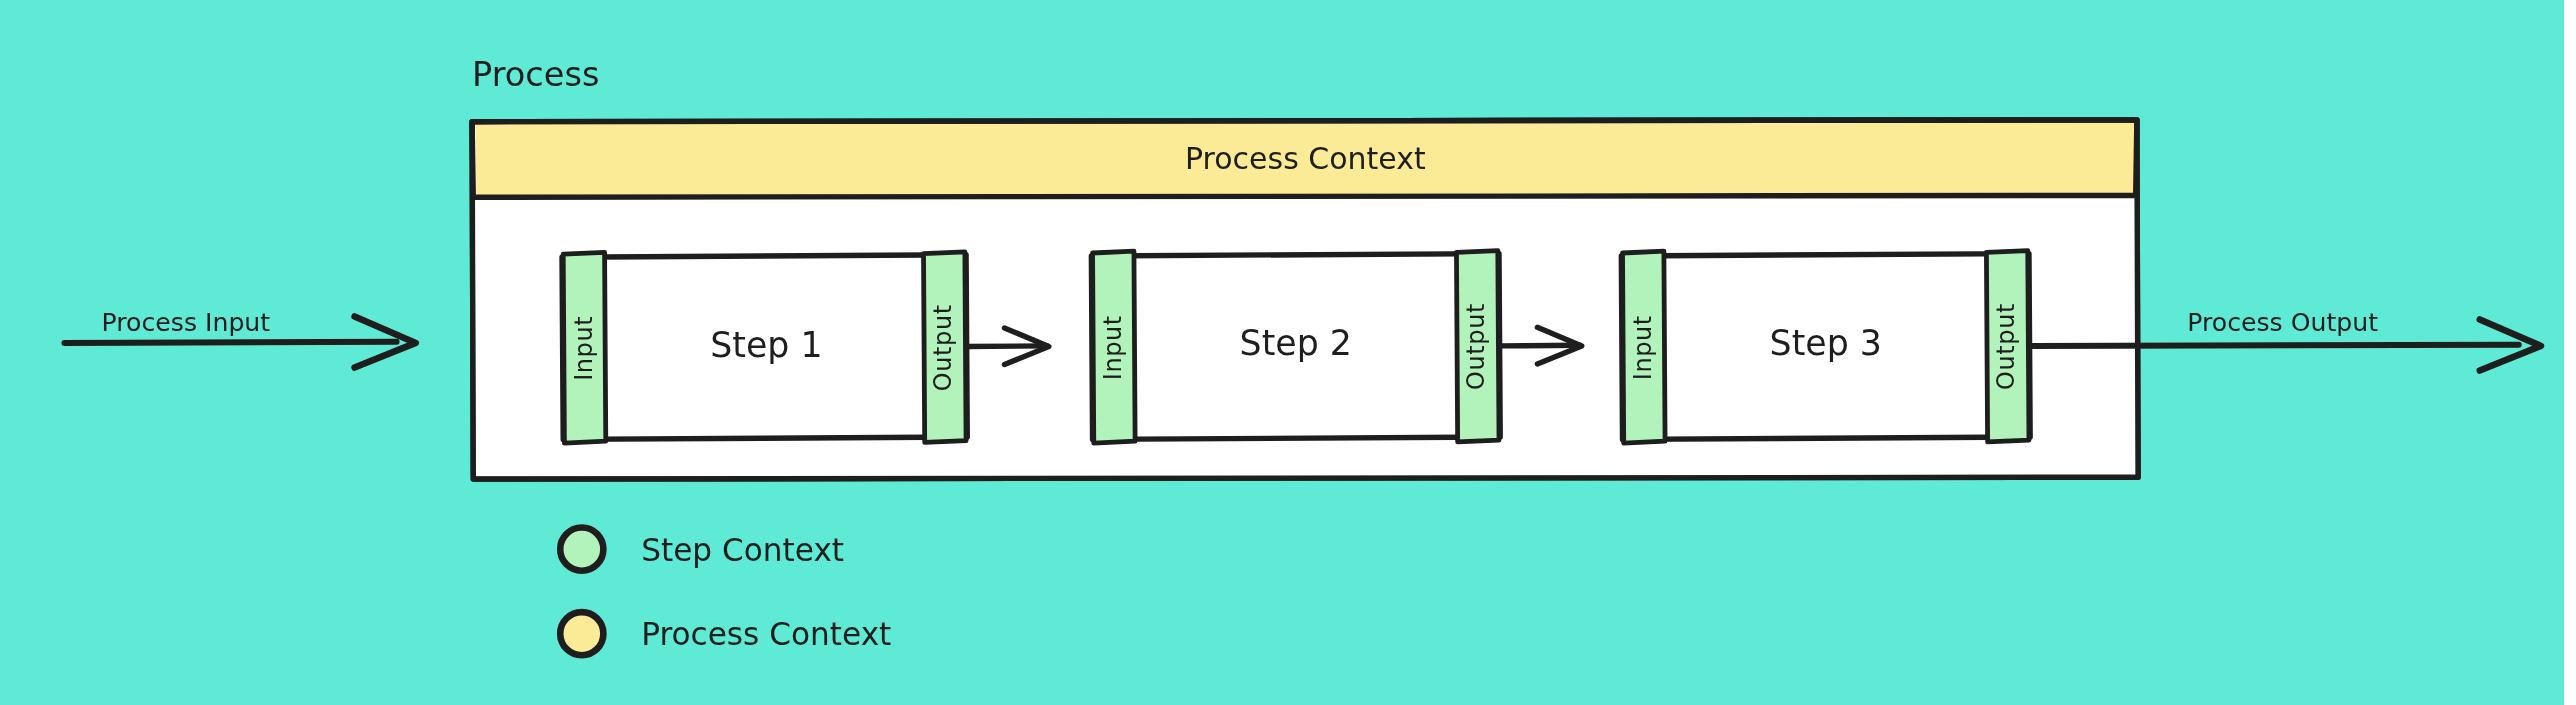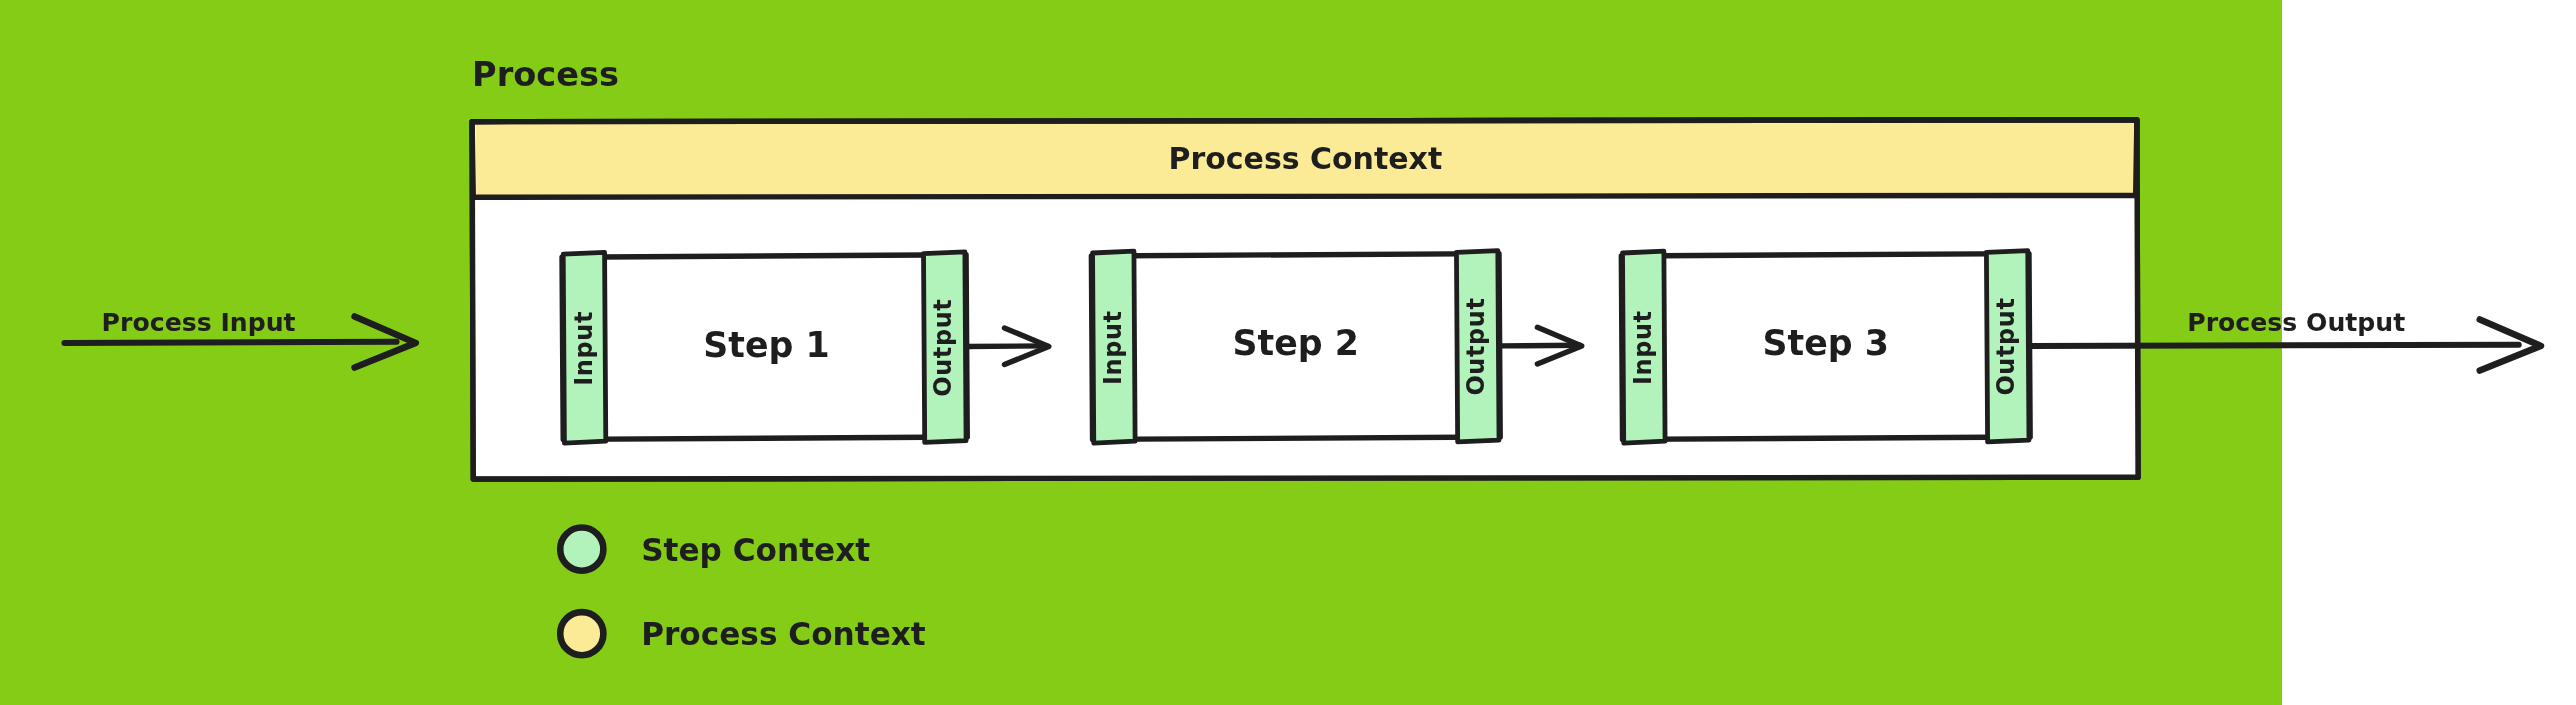--- a/index.html
+++ b/index.html
@@ -8,24 +8,23 @@
     background: #ffffff;
   }
   body {
     width: 2576px;
     height: 705px;
     overflow: hidden;
     font-family: "DejaVu Sans", sans-serif;
   }
   #stage {
     position: relative;
-    width: 2282px;
+    width: 2564px;
     height: 705px;
-    background: #84cc16;
-    font-weight: bold;
+    background: #5eead4;
   }
   svg#scene {
     position: absolute;
     left: 0;
     top: 0;
     width: 2576px;
     height: 705px;
     display: block;
   }
   .hand-text {

